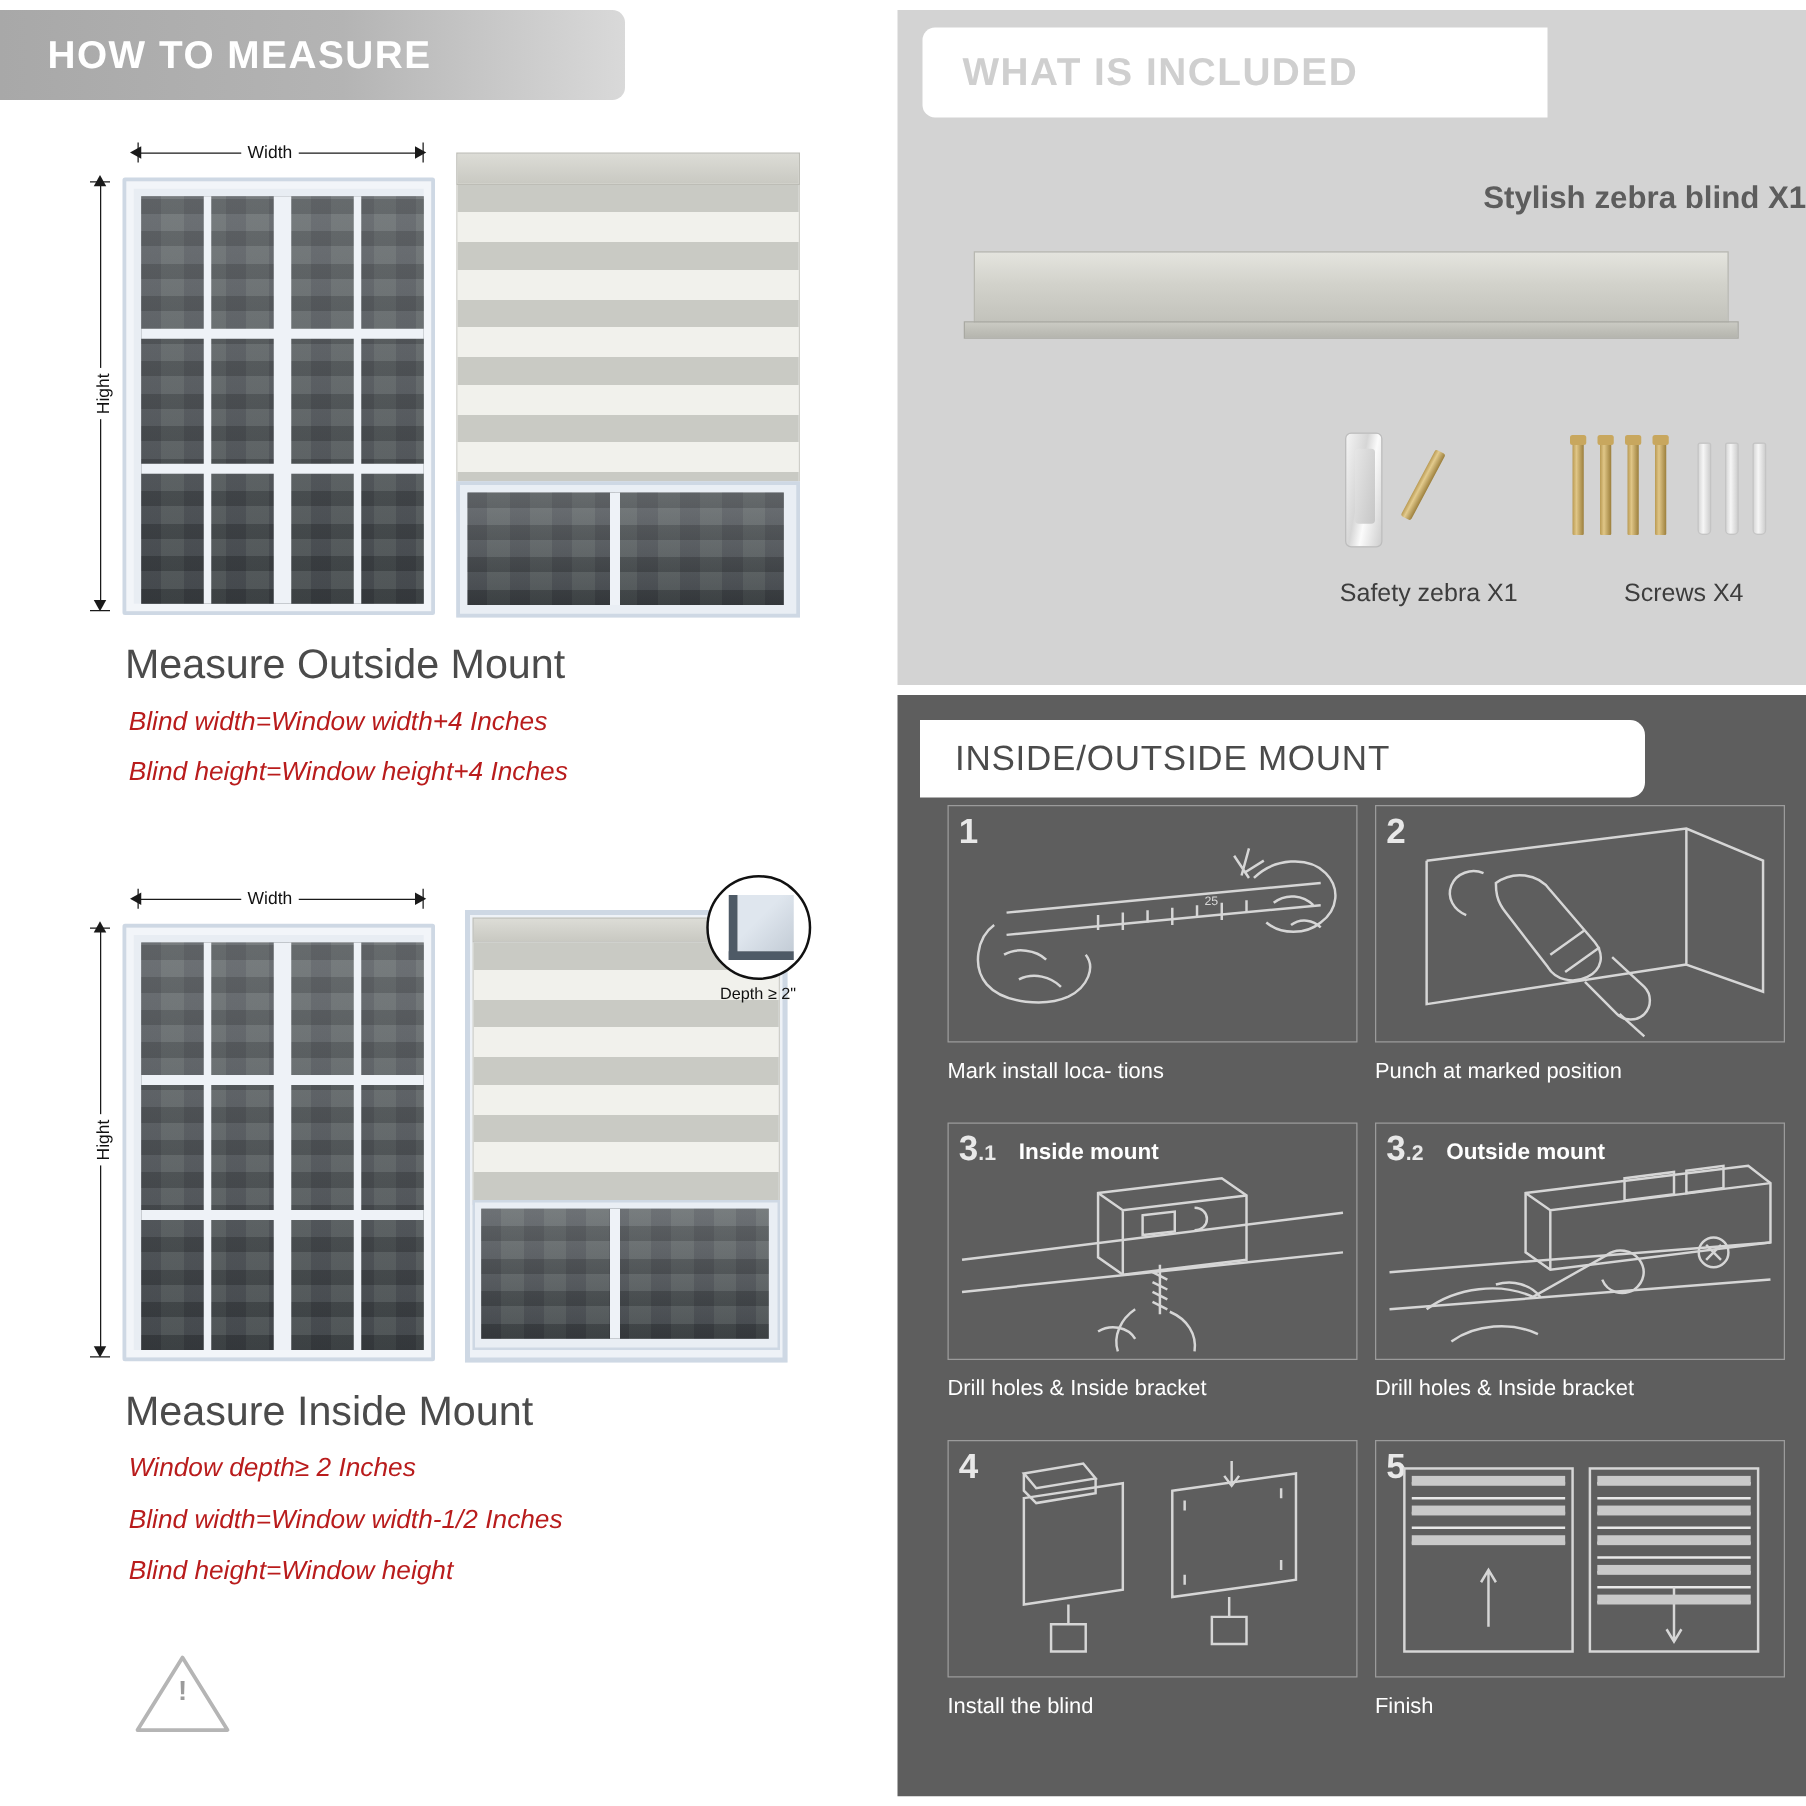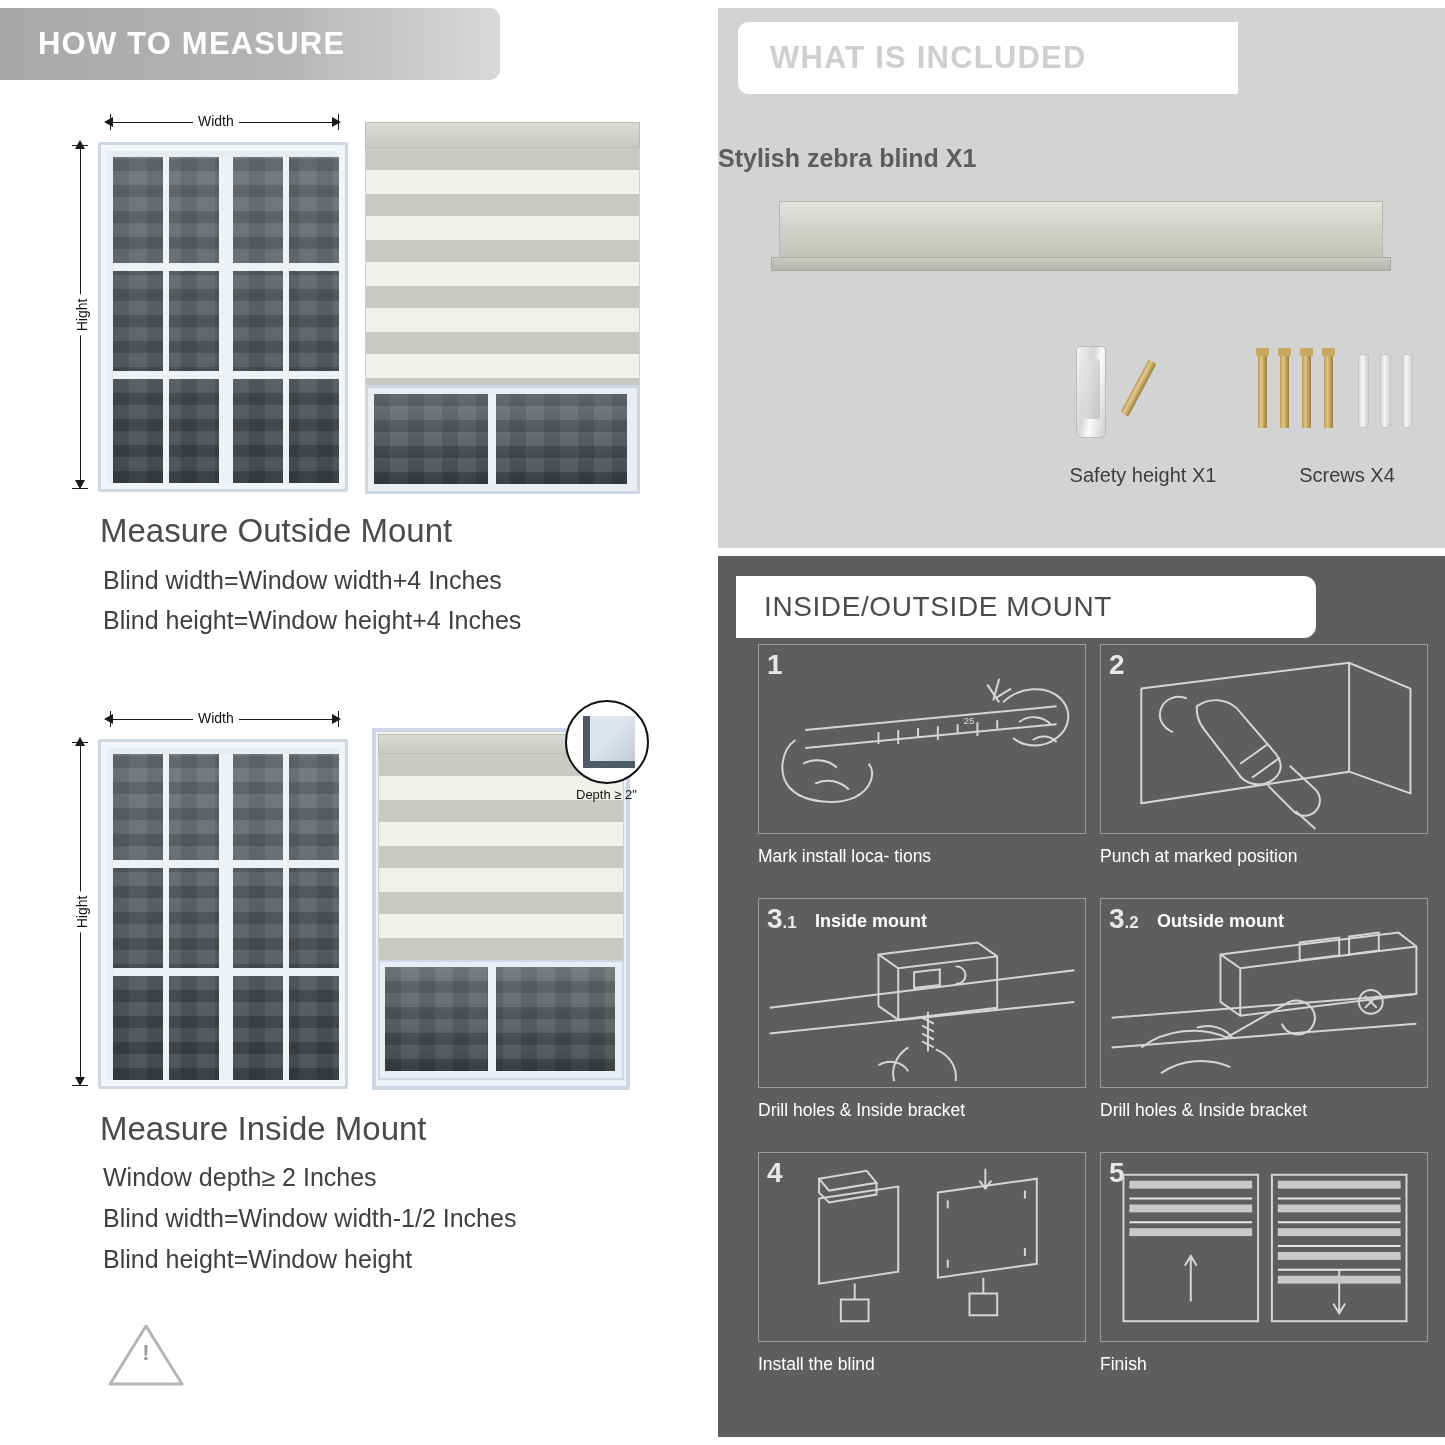--- a/index.html
+++ b/index.html
@@ -74,21 +74,21 @@
   }
   .arrow-l, .arrow-r, .arrow-u, .arrow-d {
     position:absolute; width:0; height:0;
   }
   .arrow-l { border-top:5px solid transparent; border-bottom:5px solid transparent; border-right:9px solid #1a1a1a; }
   .arrow-r { border-top:5px solid transparent; border-bottom:5px solid transparent; border-left:9px solid #1a1a1a; }
   .arrow-u { border-left:5px solid transparent; border-right:5px solid transparent; border-bottom:9px solid #1a1a1a; }
   .arrow-d { border-left:5px solid transparent; border-right:5px solid transparent; border-top:9px solid #1a1a1a; }
 
   .sec-title { position:absolute; font-size:33px; color:#4b4b4b; font-weight:normal; }
-  .sec-line  { position:absolute; font-size:25px; color:#404040; }
+  .sec-line  { position:absolute; font-size:21px; color:#b91c1c;font-style:italic; }
 
   
   .magnifier {
     position:absolute; width:84px; height:84px; border-radius:50%;
     border:2px solid #111; background:#fff; overflow:hidden;
   }
   .mag-shape {
     position:absolute; left:16px; top:14px; width:52px; height:52px;
     border-left:7px solid #4e5a66; border-bottom:7px solid #4e5a66;
     background:linear-gradient(135deg,#dfe6ee 40%, #c3ccd6);
@@ -102,21 +102,21 @@
     position:absolute; left:718px; top:8px; width:727px; height:540px;
     background:#d3d3d3;
   }
   .hdr-included {
     position:absolute; left:20px; top:14px; width:500px; height:72px;
     background:#ffffff; border-radius:10px 0 0 10px;
     display:flex; align-items:center; padding-left:32px;
   }
   .hdr-included span { color:#cfcfcf; font-size:31px; font-weight:bold; letter-spacing:1.2px; }
 
-  .incl-title { position:absolute; top:136px; width:100%; text-align:left; font-size:25px; color:#5d5d5d; font-weight:bold; }
+  .incl-title { position:absolute; top:136px; width:100%; text-align:right; font-size:25px; color:#5d5d5d; font-weight:bold; }
 
   .rail {
     position:absolute; left:53px; top:193px; width:620px; height:70px;
   }
   .rail-top {
     position:absolute; left:8px; top:0; width:604px; height:58px;
     background:linear-gradient(180deg,#e4e4de 0%, #d2d2cb 45%, #c2c2bb 100%);
     border:1px solid #b8b8b1;
   }
   .rail-bottom {
@@ -308,21 +308,21 @@
       <div class="rail-top"></div>
       <div class="rail-bottom"></div>
     </div>
 
     <div class="part-row">
 
 
       <div class="part" style="left:310px; top:0; width:230px; height:170px;">
         <div class="safety" style="left:48px; top:10px;"></div>
         <div class="screw-diag" style="left:106px; top:22px; transform:rotate(28deg);"></div>
-        <div class="part-label">Safety height X1</div>
+        <div class="part-label">Safety zebra X1</div>
       </div>
 
       <div class="part" style="left:524px; top:0; width:210px; height:170px;">
         <div class="screw-long" style="left:16px; top:18px;"></div>
         <div class="screw-long" style="left:38px; top:18px;"></div>
         <div class="screw-long" style="left:60px; top:18px;"></div>
         <div class="screw-long" style="left:82px; top:18px;"></div>
         <div class="anchor" style="left:116px; top:18px;"></div>
         <div class="anchor" style="left:138px; top:18px;"></div>
         <div class="anchor" style="left:160px; top:18px;"></div>

